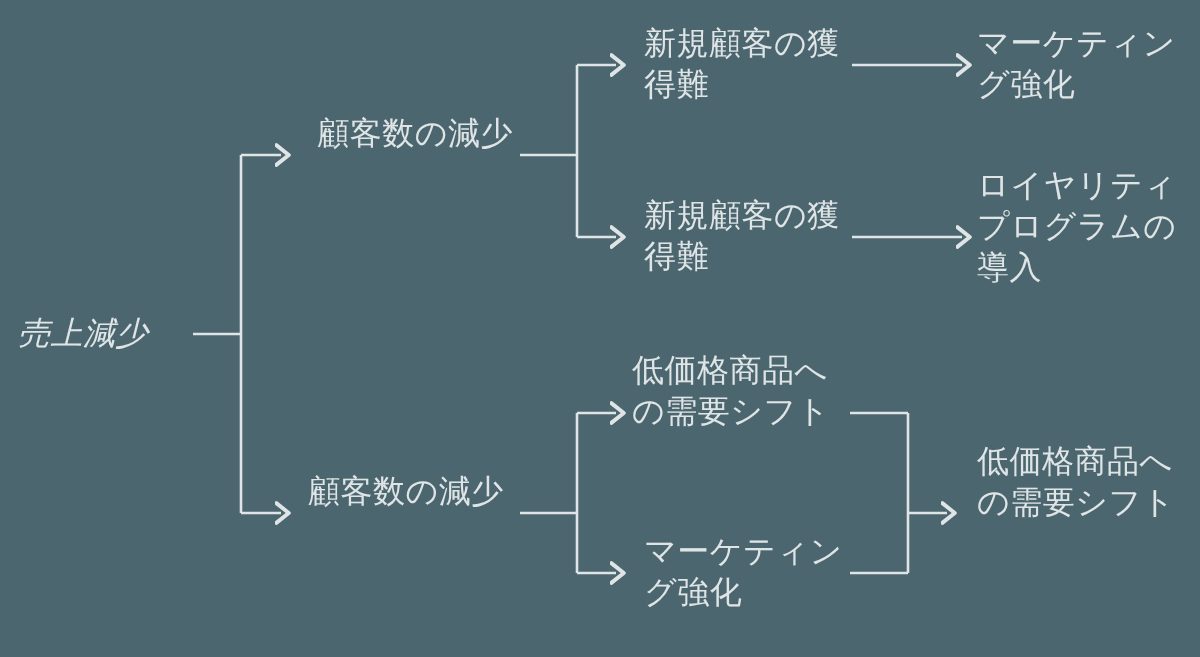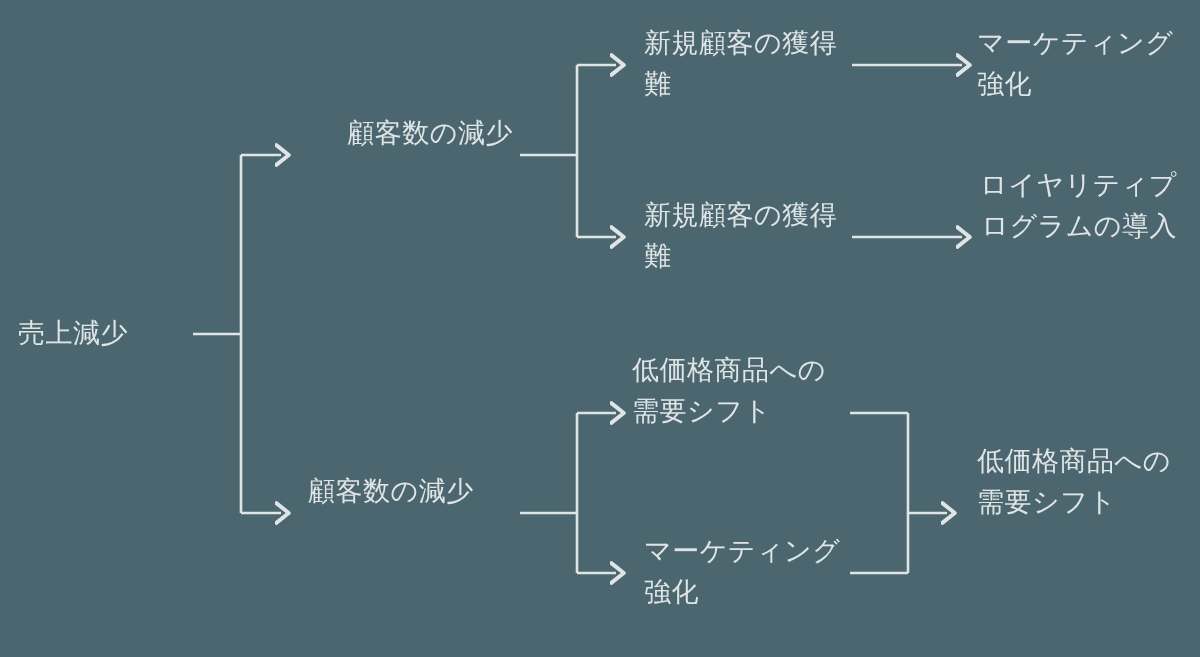--- a/index.html
+++ b/index.html
@@ -21,28 +21,29 @@
   #edges {
     position: absolute;
     top: 0;
     left: 0;
     width: 1200px;
     height: 657px;
   }
   .node {
     position: absolute;
     color: #dfe5e6;
-    font-size: 27px;
+    font-size: 32px;
     line-height: 41px;
     letter-spacing: 0.5px;
     white-space: pre-wrap;
     word-break: break-all;
   }
   .node.root {
     white-space: nowrap;
+    font-style: italic;
   }
 </style>
 </head>
 <body>
 
 <div id="canvas">
 
   <svg id="edges" viewBox="0 0 1200 657">
     <defs>
       <marker id="arrowhead" markerWidth="9" markerHeight="9" refX="2.2" refY="4.5" orient="auto" markerUnits="strokeWidth">
@@ -96,17 +97,17 @@
   <div class="node" style="left:644px; top:23px; width:200px;">新規顧客の獲得難</div>
 
   <div class="node" style="left:644px; top:195px; width:200px;">新規顧客の獲得難</div>
 
   <div class="node" style="left:632px; top:350px; width:200px;">低価格商品への需要シフト</div>
 
   <div class="node" style="left:644px; top:531px; width:200px;">マーケティング強化</div>
 
   <div class="node" style="left:977px; top:23px; width:200px;">マーケティング強化</div>
 
-  <div class="node" style="left:977px; top:165px; width:200px;text-align:right;">ロイヤリティプログラムの導入</div>
+  <div class="node" style="left:977px; top:165px; width:200px;">ロイヤリティプログラムの導入</div>
 
   <div class="node" style="left:977px; top:441px; width:200px;">低価格商品への需要シフト</div>
 
 </div>
 
 </body></html>

